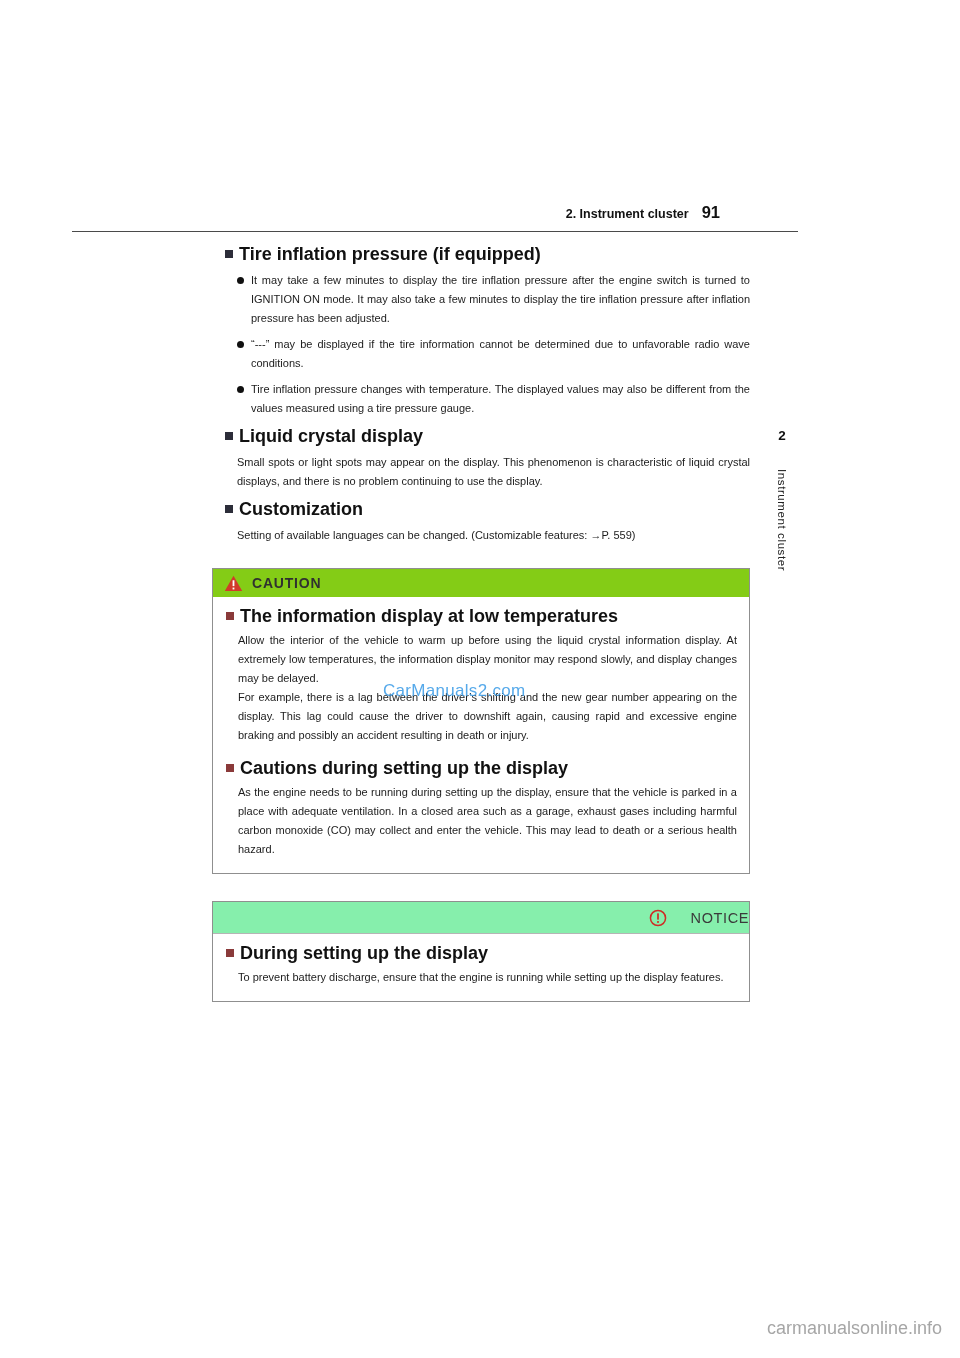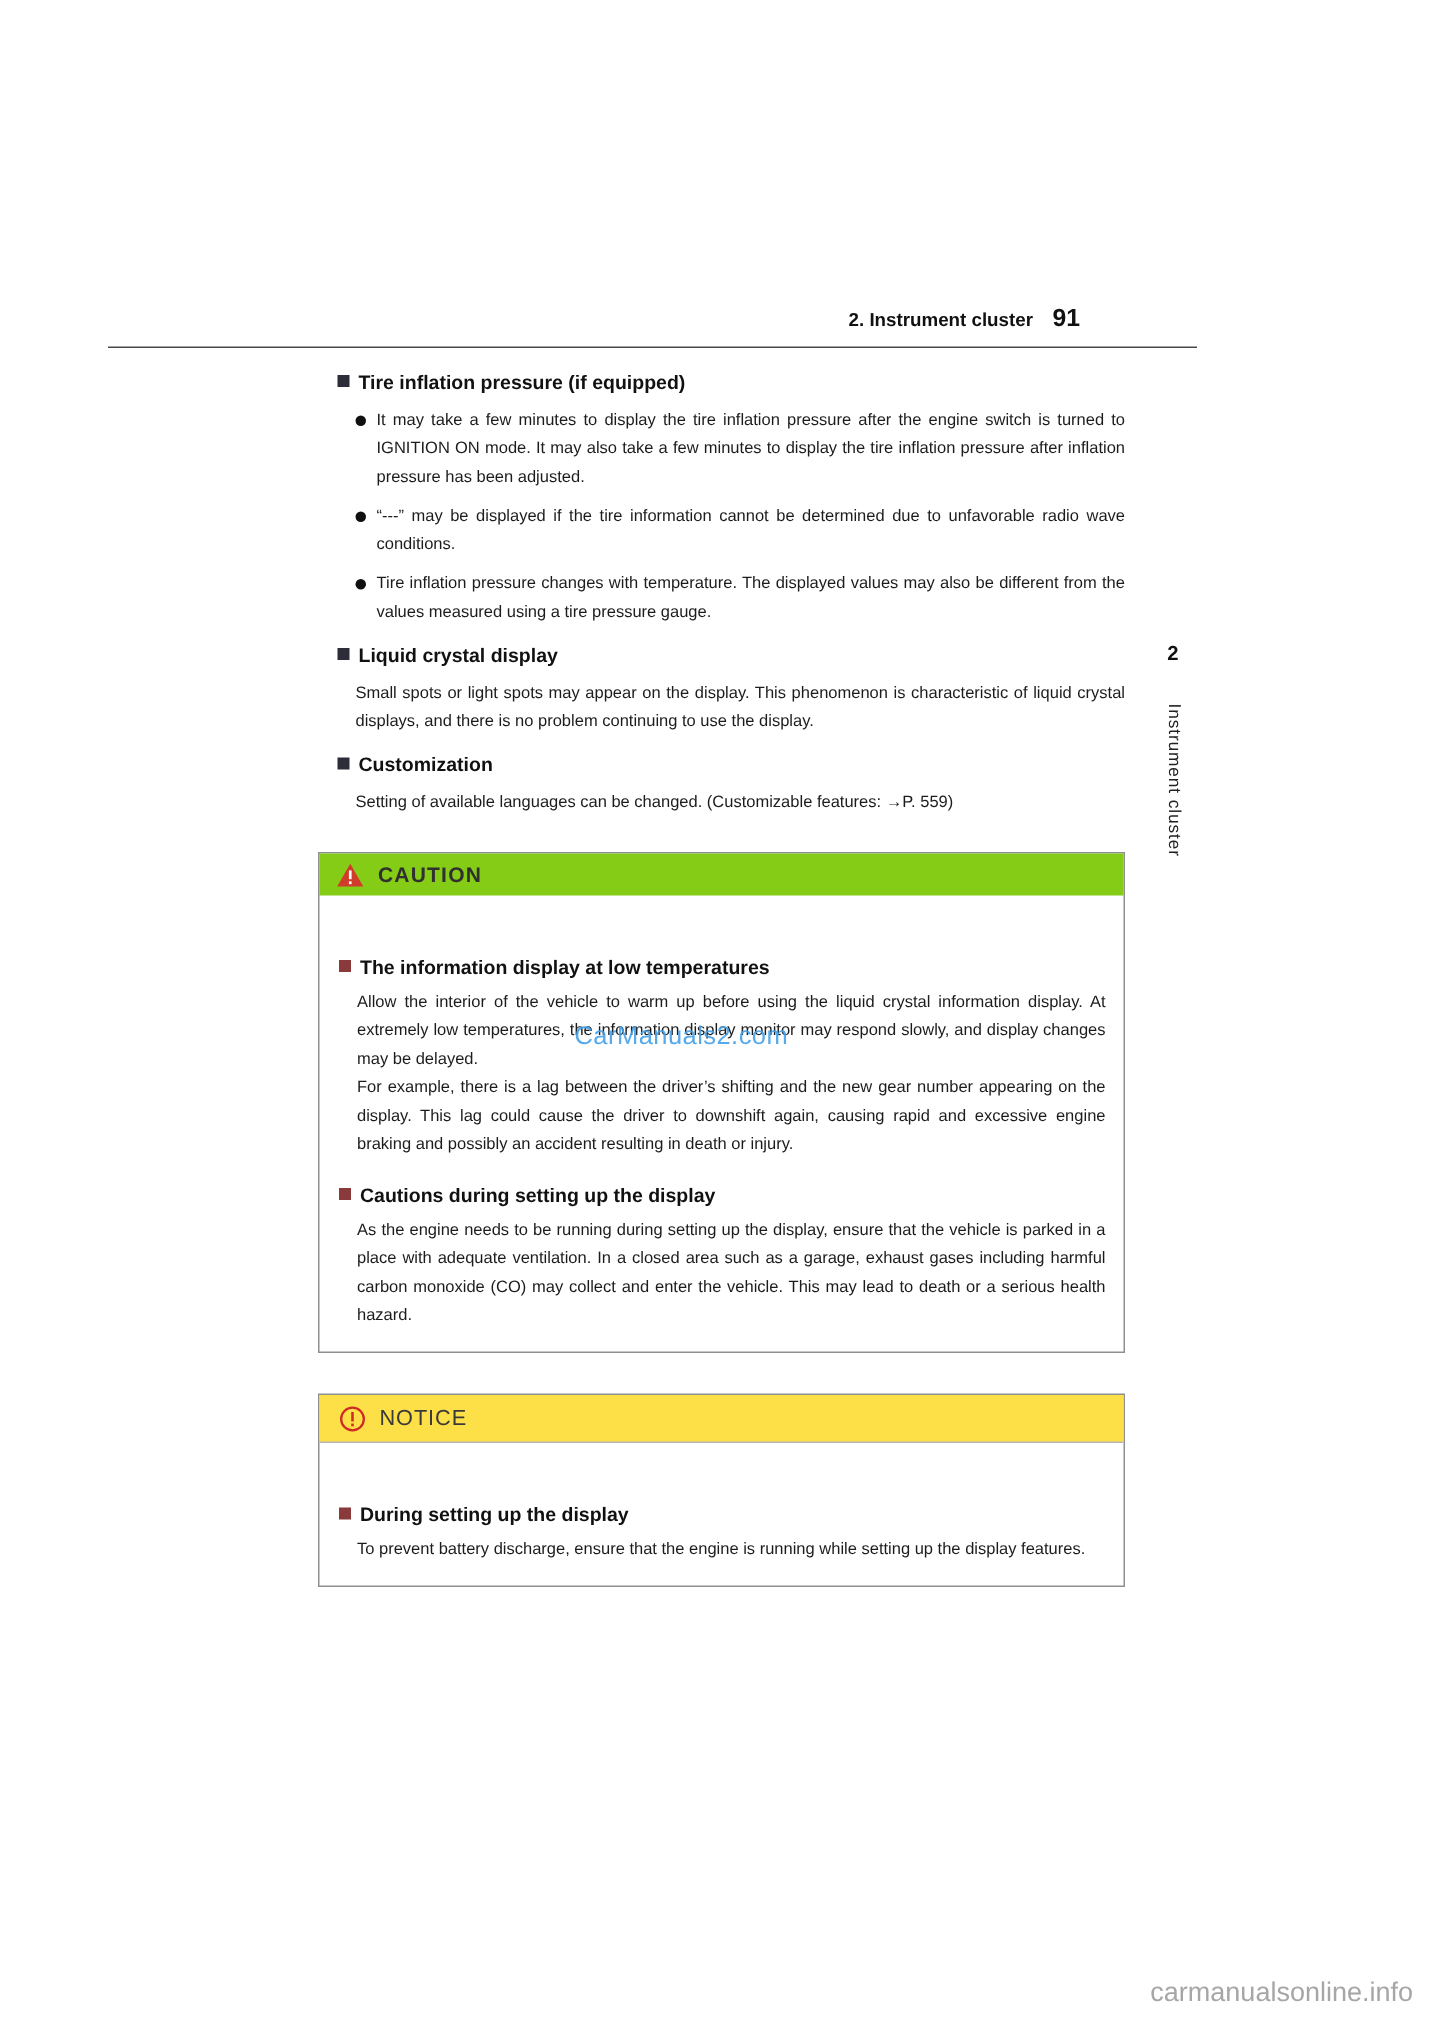--- a/index.html
+++ b/index.html
@@ -30,47 +30,47 @@
   }
 
   
   .content { position:absolute; top:245px; left:212px; width:538px; }
 
   .sec { margin-top:9px; }
   .sec:first-child { margin-top:0; }
 
   .sec-title {
     display:flex; align-items:flex-start; gap:6px;
-    padding-left:13px; font-size:13px; font-weight:bold; line-height:19px; color:#111;
+    padding-left:13px; font-size:18px; font-weight:bold; line-height:19px; color:#111;
   }
   .sq { flex:none; width:8px; height:8px; margin-top:5px; background:#2c2d39; display:inline-block; }
   .sq.red { background:#8a3a3a; }
 
   .bullet { display:flex; gap:7px; padding-left:25px; margin-top:7px; }
   .dot { flex:none; width:7px; height:7px; border-radius:50%; background:#101010; margin-top:6px; }
   .btxt, .ptxt { font-size:11px; line-height:19px; text-align:justify; color:#1c1c1c; }
   .ptxt { padding-left:25px; margin-top:7px; }
 
   
   .box { border:1px solid #8f8f8f; margin-top:23px; background:#fff; }
   .box.notice { margin-top:27px; }
-  .box-body { padding:22px 12px 14px 0;margin-top:16px; }
+  .box-body { padding:10px 12px 14px 0; }
   .box-item + .box-item { margin-top:14px; }
   .ptxt.tight { margin-top:5px; }
   .ptxt.cont  { margin-top:0; }
 
   .caution-head {
     background:#84cc16; height:28px;
     display:flex; align-items:center; gap:9px; padding-left:11px;
   }
   .caution-label { font-size:14px; font-weight:bold; color:#303030; letter-spacing:0.8px; }
 
   .notice-head {
-    height:32px; display:flex; align-items:center; gap:9px; padding-left:13px;
-    border-bottom:1px solid #b5b5b5; background:#fde047;
+    height:32px; display:flex; align-items:center; gap:24px; padding-left:13px;
+    border-bottom:1px solid #b5b5b5; background:#86efac;justify-content:flex-end;
   }
   .notice-label { font-size:14.5px; color:#3a3a3a; letter-spacing:0.6px; }
 
   .icon-svg { display:block; flex:none; }
 
   
   .watermark {
     position:absolute; left:383px; top:681px;
     font-size:17px; font-weight:normal; color:#44a0e8; opacity:0.9;
     letter-spacing:0.3px;

